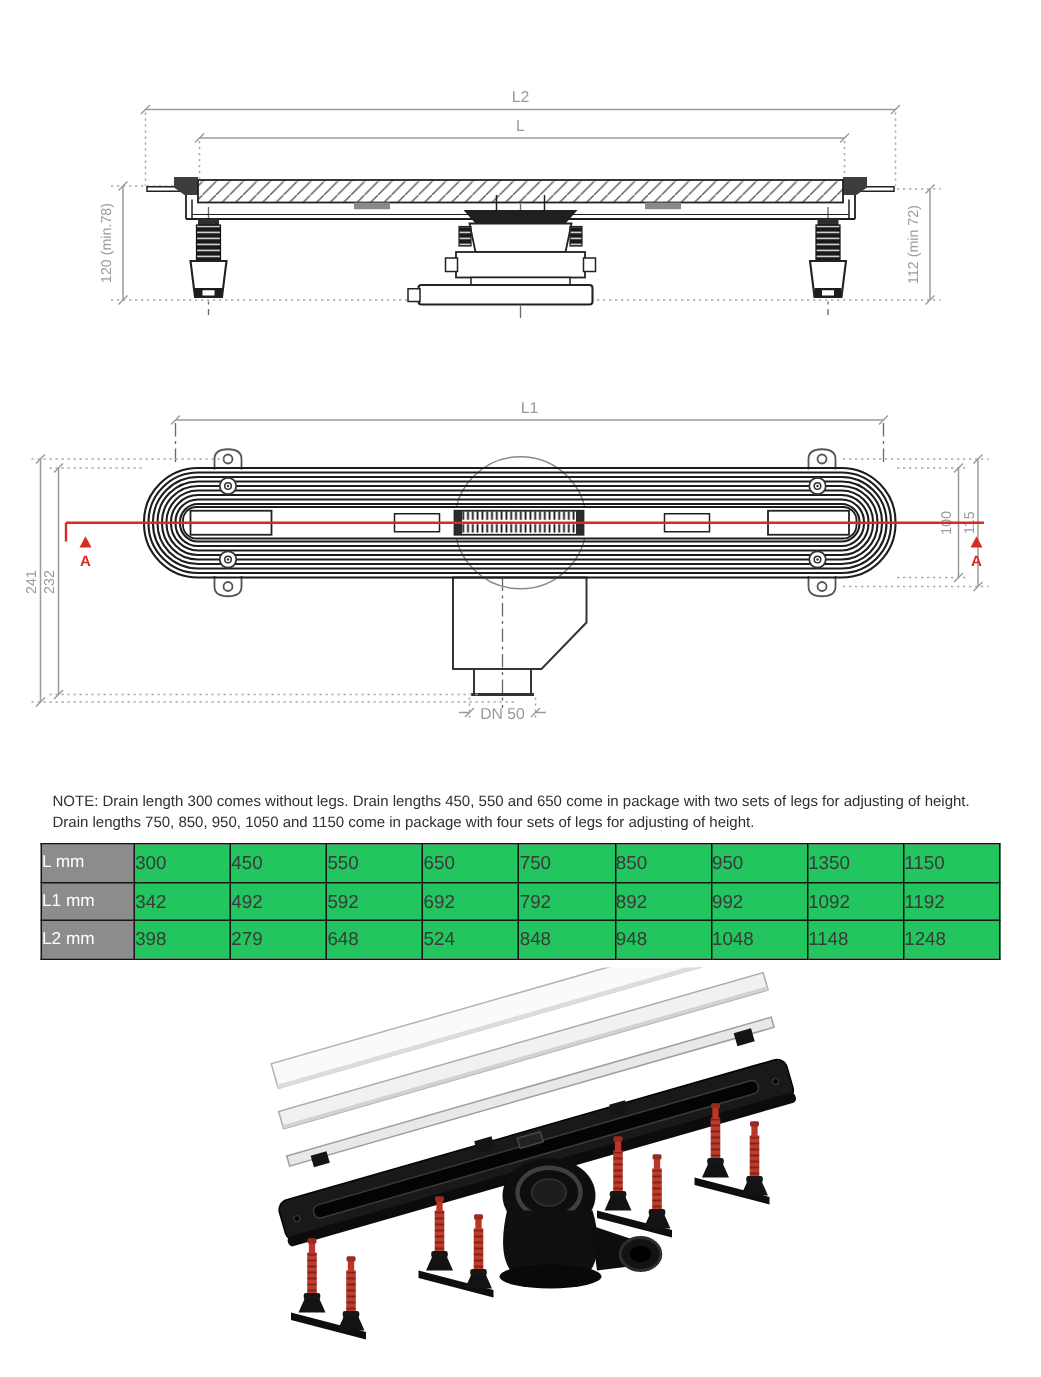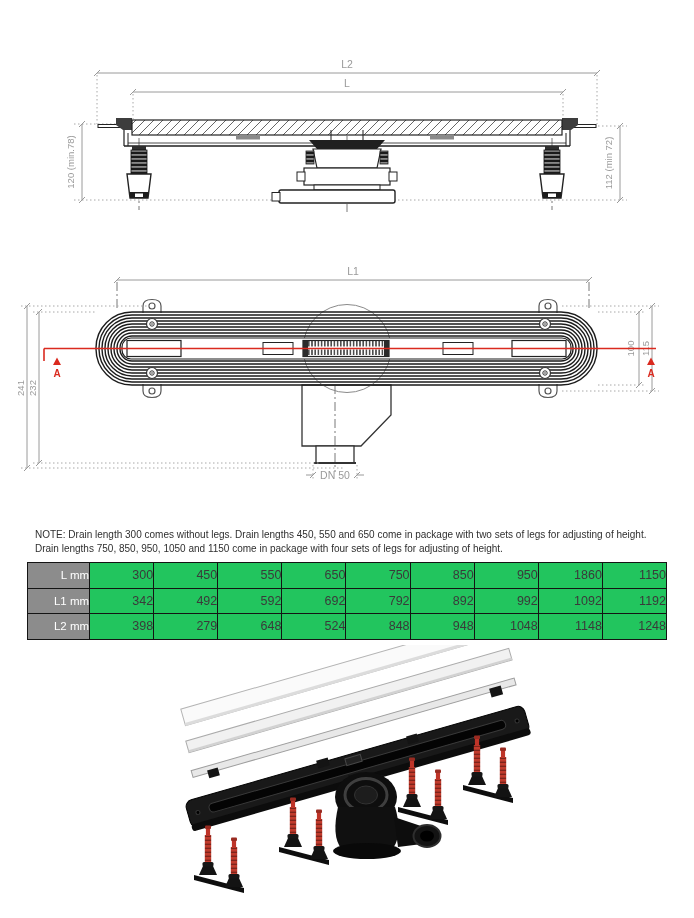--- a/index.html
+++ b/index.html
@@ -14,21 +14,21 @@
   .dimtxt-sm{fill:#9a9a9a;font-size:9.5px;}
   .sectxt{fill:#da2a1f;font-size:10px;font-weight:bold;}
   .dimline{stroke:#9a9a9a;stroke-width:1;fill:none;}
   .dot{stroke:#a8a8a8;stroke-width:1;stroke-dasharray:1.5 2.5;fill:none;}
   .cl{stroke:#6a6a6a;stroke-width:0.9;stroke-dasharray:9 3 2 3;fill:none;}
   .ink{stroke:#1f1f1f;fill:none;}
   .note{position:absolute;left:35px;top:528px;width:636px;margin:0;
         font-size:10px;line-height:13.5px;color:#2f2f2f;}
   .dimtable{position:absolute;left:27px;top:562px;width:640px;border-collapse:collapse;
             table-layout:fixed;}
-  .dimtable th,.dimtable td{border:1.6px solid #141414;height:24.5px;text-align:right;
+  .dimtable th,.dimtable td{border:1.6px solid #141414;height:24.5px;text-align:left;
             padding:0;}
   .dimtable th{background:#8c8c8c;color:#fff;font-weight:normal;font-size:11.5px;}
   .dimtable td{color:#3a3a3a;font-size:12.5px;background:#22c55e;}
 </style>
 </head>
 <body>
 
 <div class="page">
 
   <svg id="side-view" width="694" height="200" viewBox="0 0 694 200">
@@ -274,21 +274,21 @@
     <tbody>
         <tr>
       <th>L mm</th>
       <td>300</td>
       <td>450</td>
       <td>550</td>
       <td>650</td>
       <td>750</td>
       <td>850</td>
       <td>950</td>
-      <td>1860</td>
+      <td>1350</td>
       <td>1150</td>
     </tr>
     <tr>
       <th>L1 mm</th>
       <td>342</td>
       <td>492</td>
       <td>592</td>
       <td>692</td>
       <td>792</td>
       <td>892</td>

